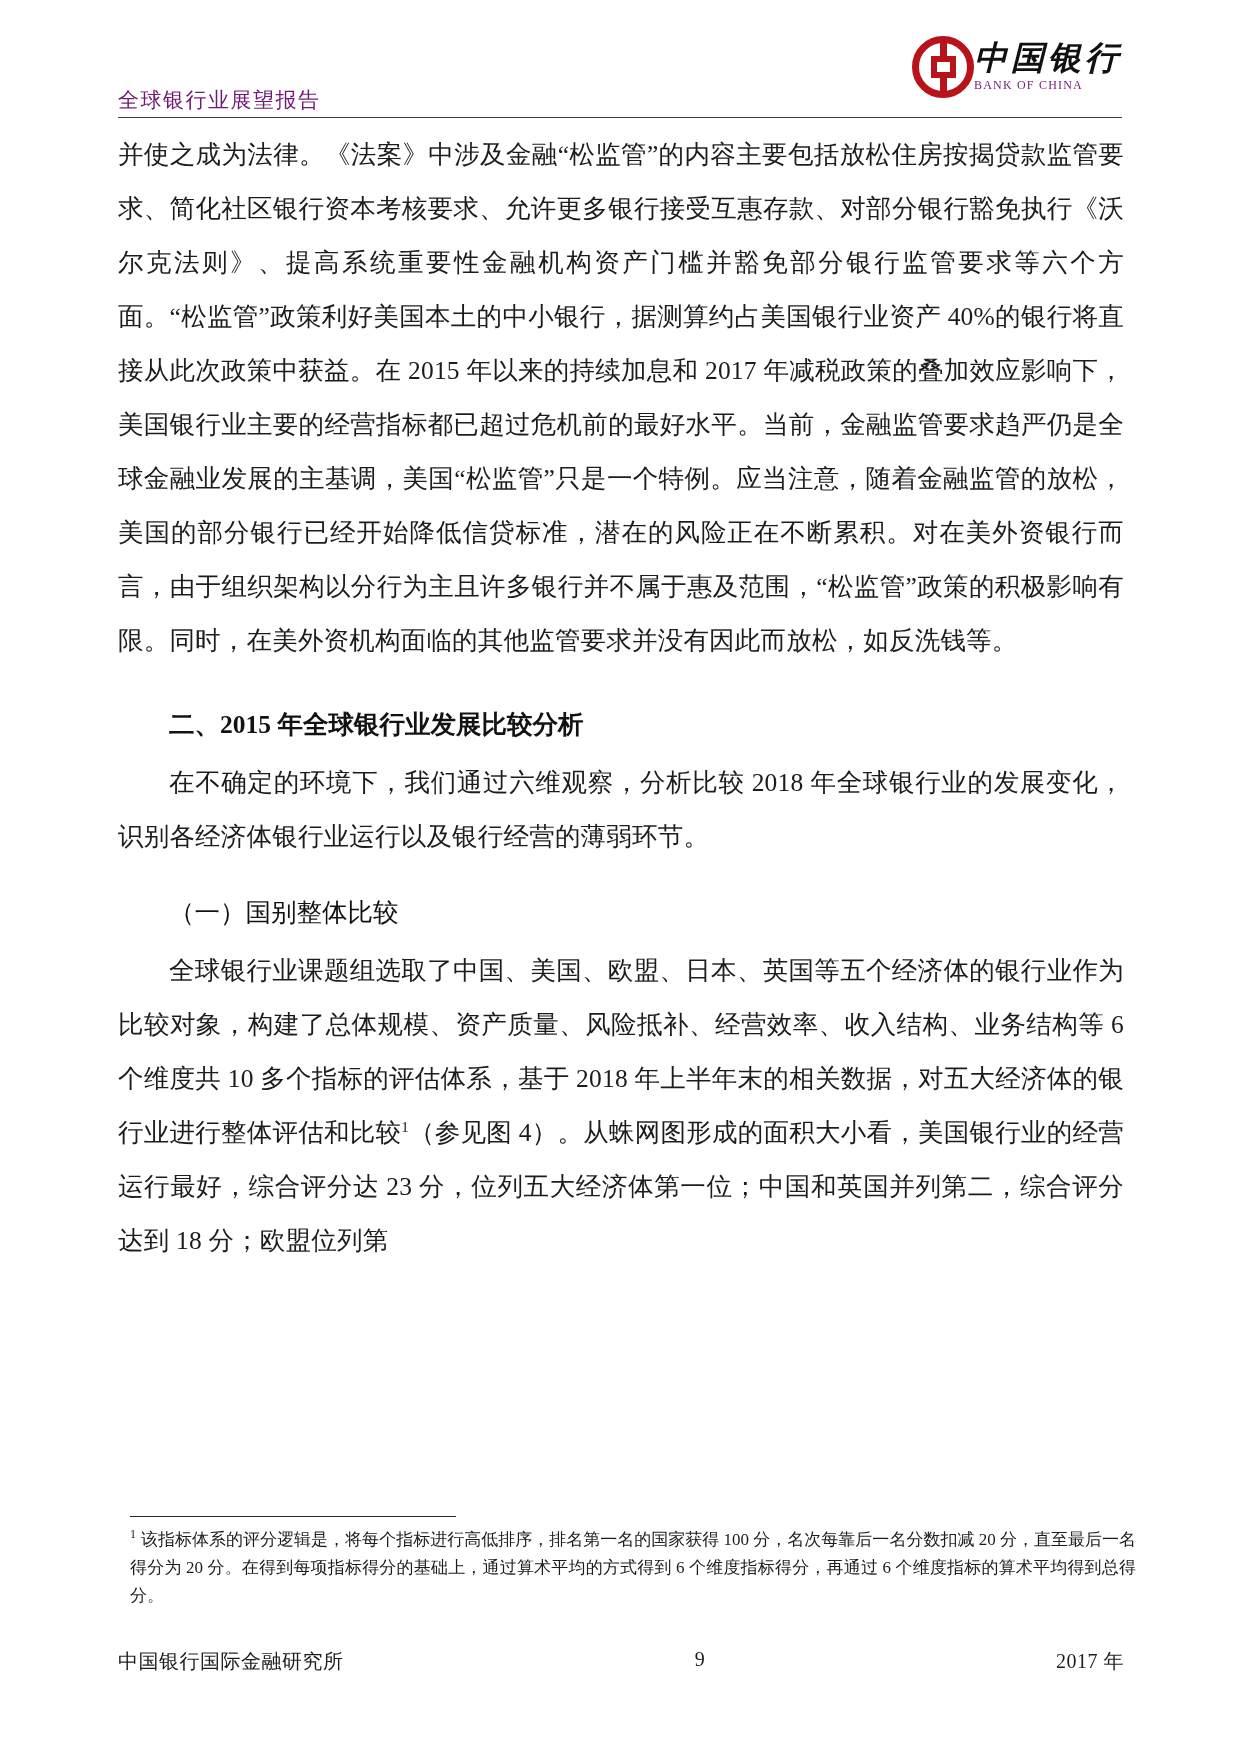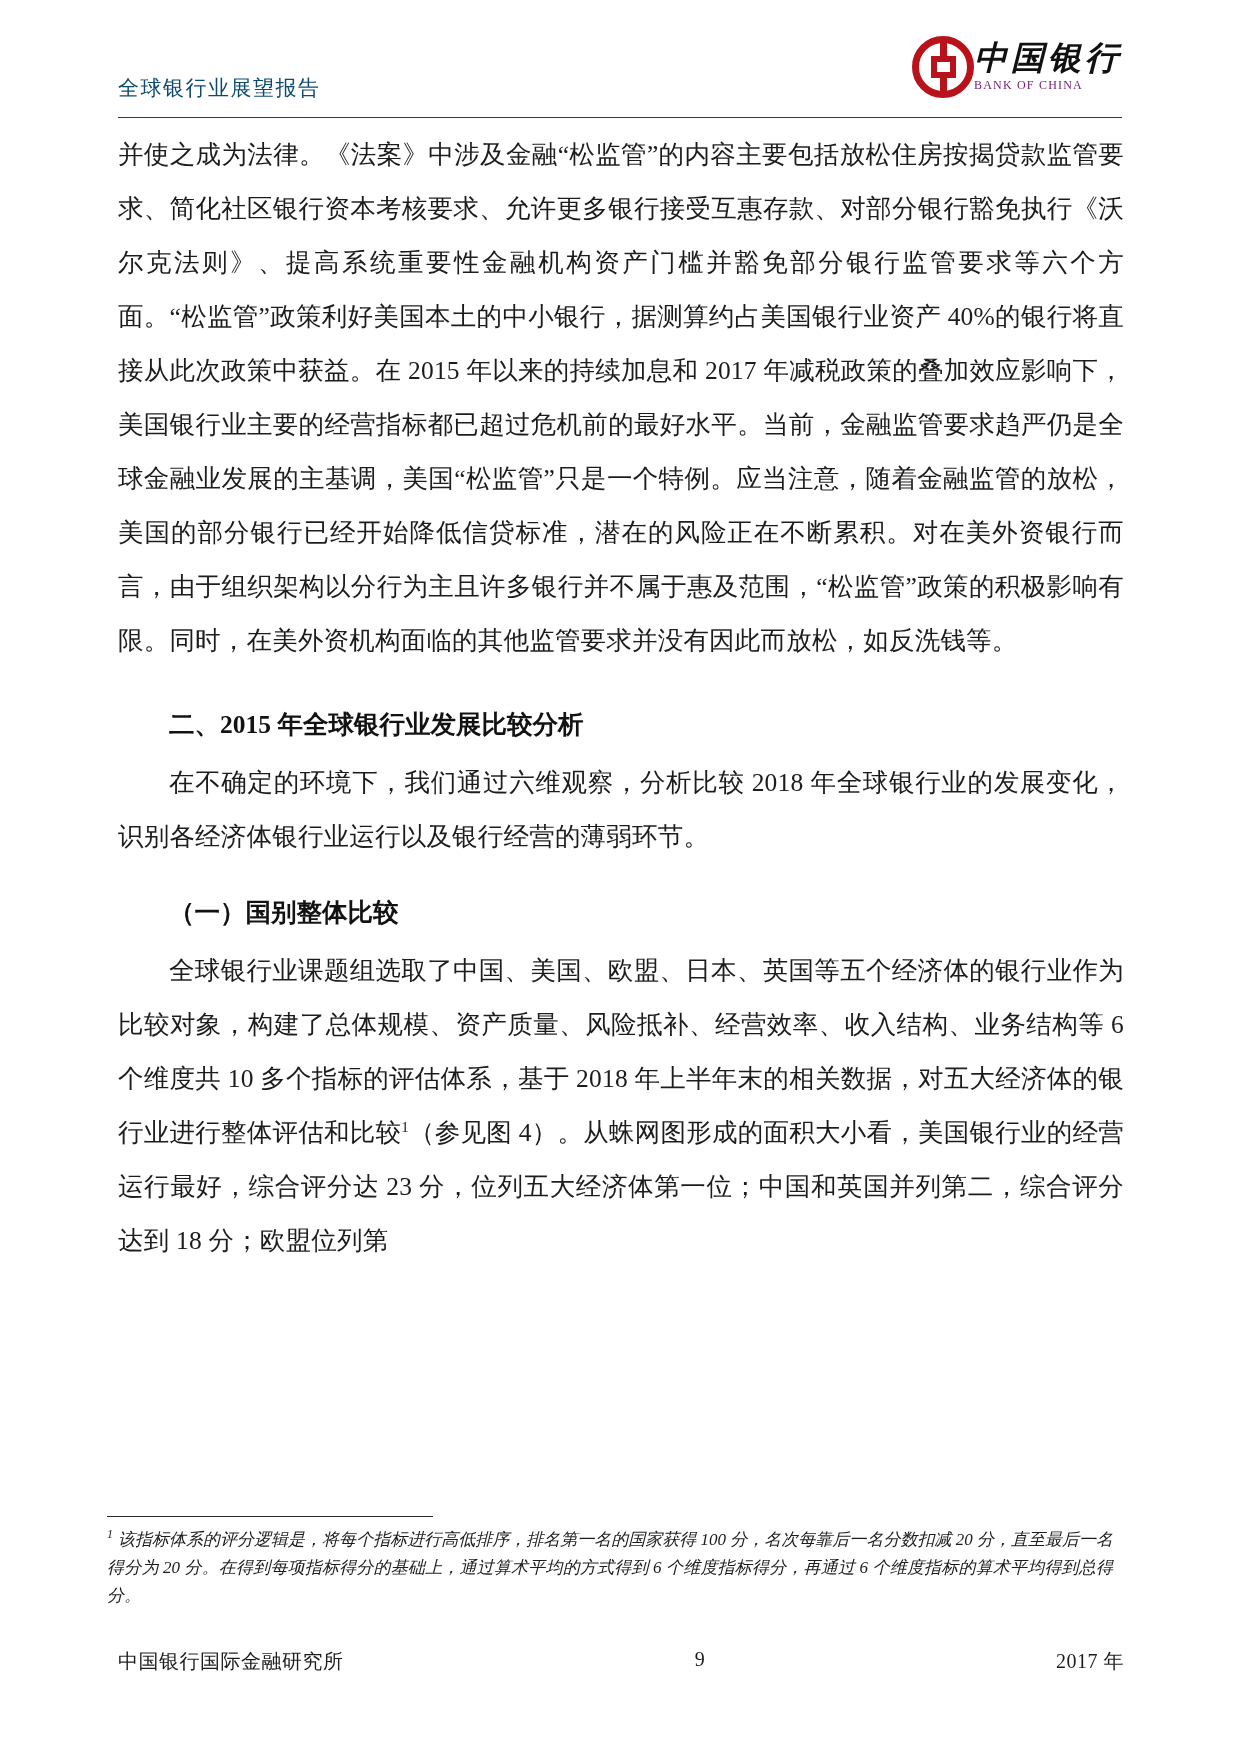--- a/index.html
+++ b/index.html
@@ -24,24 +24,24 @@
   .page-header {
     position: absolute;
     left: 118px;
     top: 36px;
     width: 1004px;
     height: 82px;
   }
   .header-title {
     position: absolute;
     left: 0;
-    bottom: 16px;
+    bottom: 4px;
     font-size: 21px;
     letter-spacing: 1.5px;
-    color: #0c4a6e;
+    color: #701a75;
     white-space: nowrap;
   }
   .header-rule {
     position: absolute;
     left: 0;
     bottom: 0;
     width: 1004px;
     height: 1px;
     background: #3a3a3a;
   }
@@ -139,37 +139,36 @@
     font-weight: bold;
     text-indent: 2em;
     color: #121212;
   }
   .h3-head {
     margin: 0;
     padding-top: 22px;
     padding-bottom: 4px;
     font-size: 25.5px;
     line-height: 54px;
-    font-weight: bold;
+    font-weight: normal;
     text-indent: 2em;
     color: #121212;
   }
   sup.fn {
     font-size: 15px;
     vertical-align: super;
     line-height: 0;
   }
 
   
   .footnote-area {
     position: absolute;
-    left: 107px;
+    left: 130px;
     top: 1516px;
     width: 1006px;
-    font-style: italic;
   }
   .footnote-rule {
     width: 326px;
     height: 1px;
     background: #2a2a2a;
     margin-bottom: 9px;
   }
   .footnote-text {
     font-size: 17px;
     line-height: 28px;

